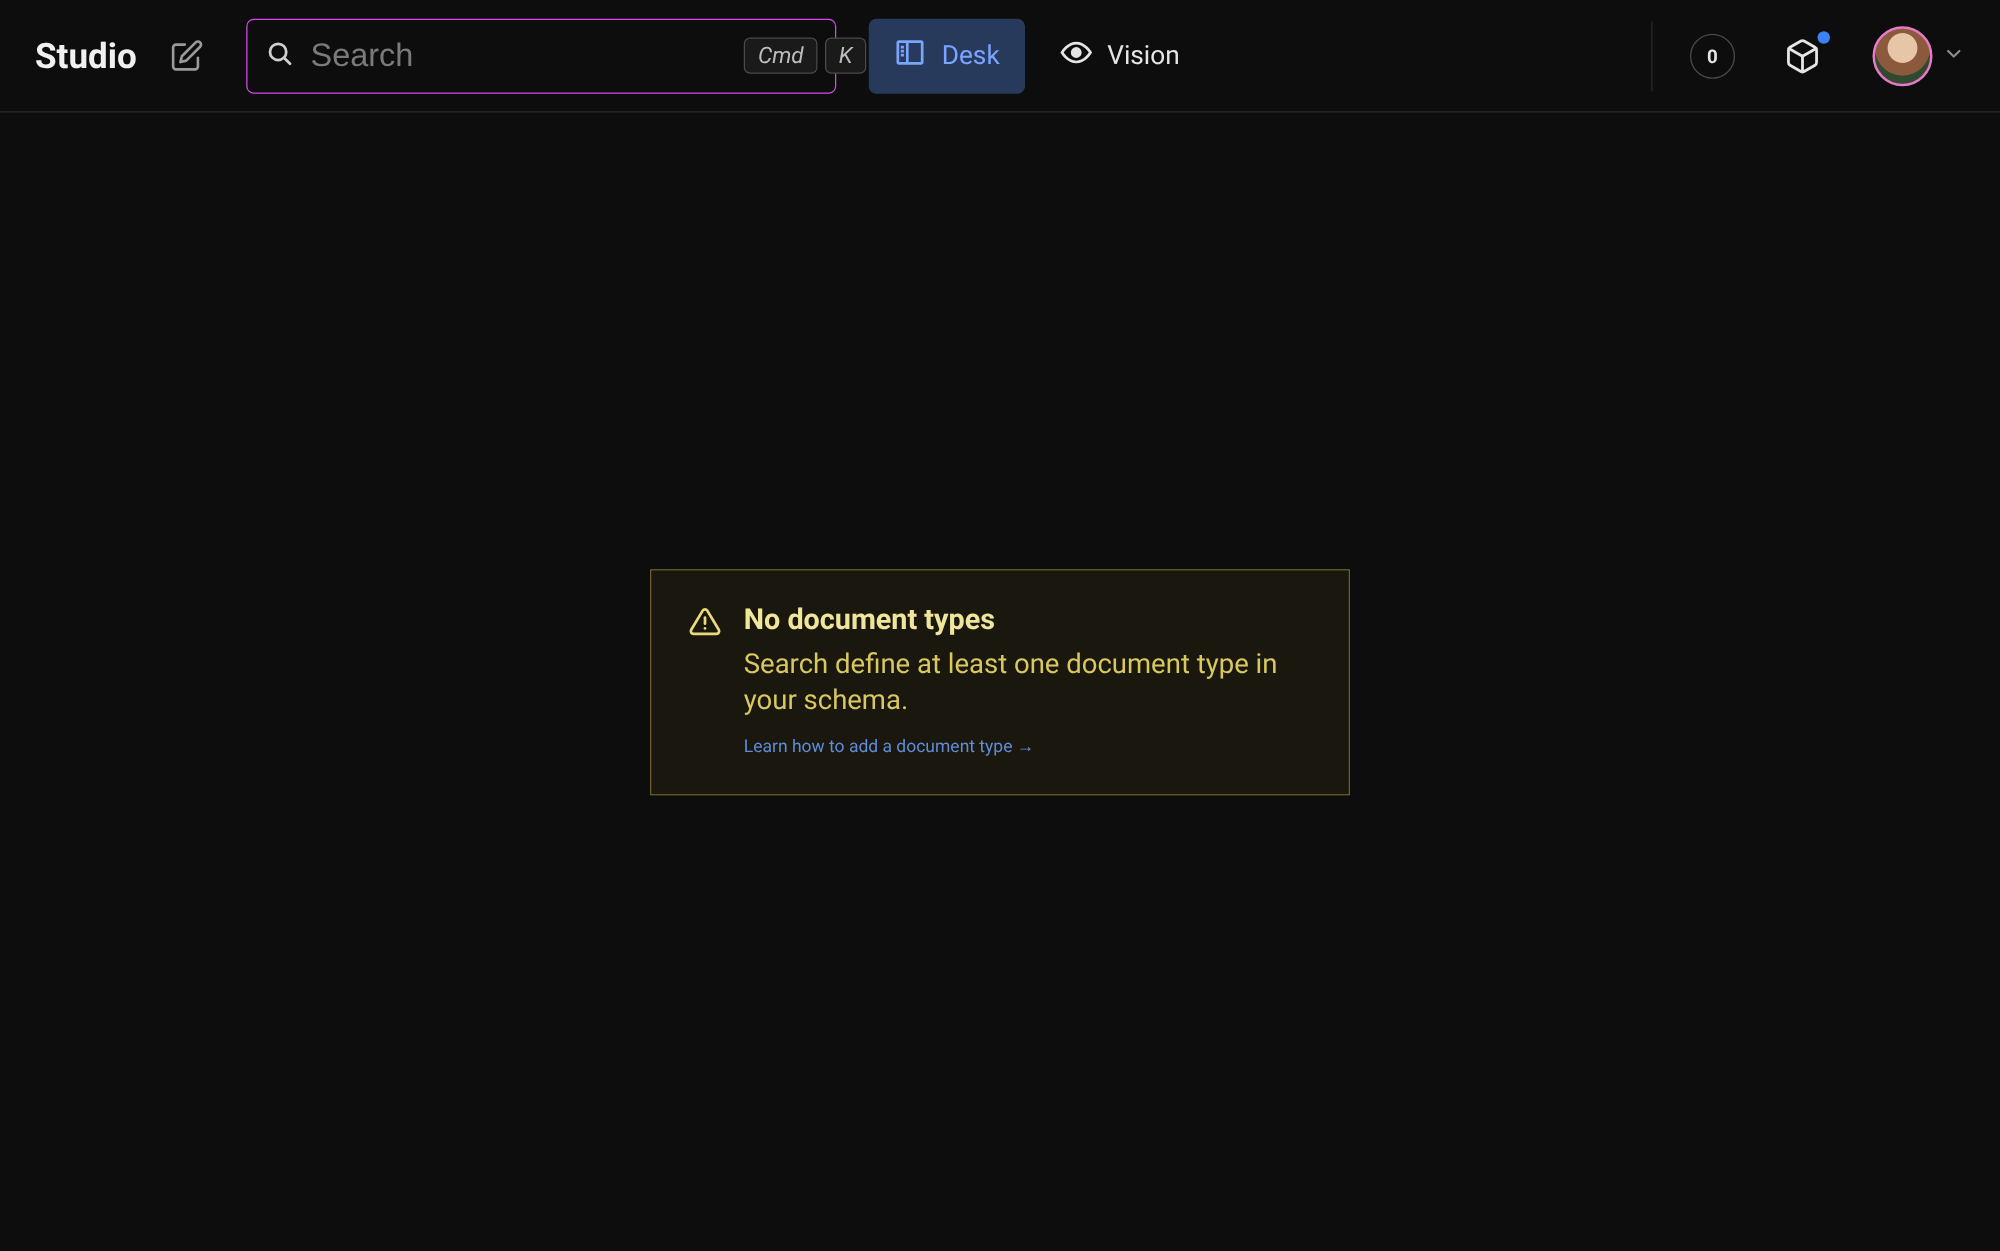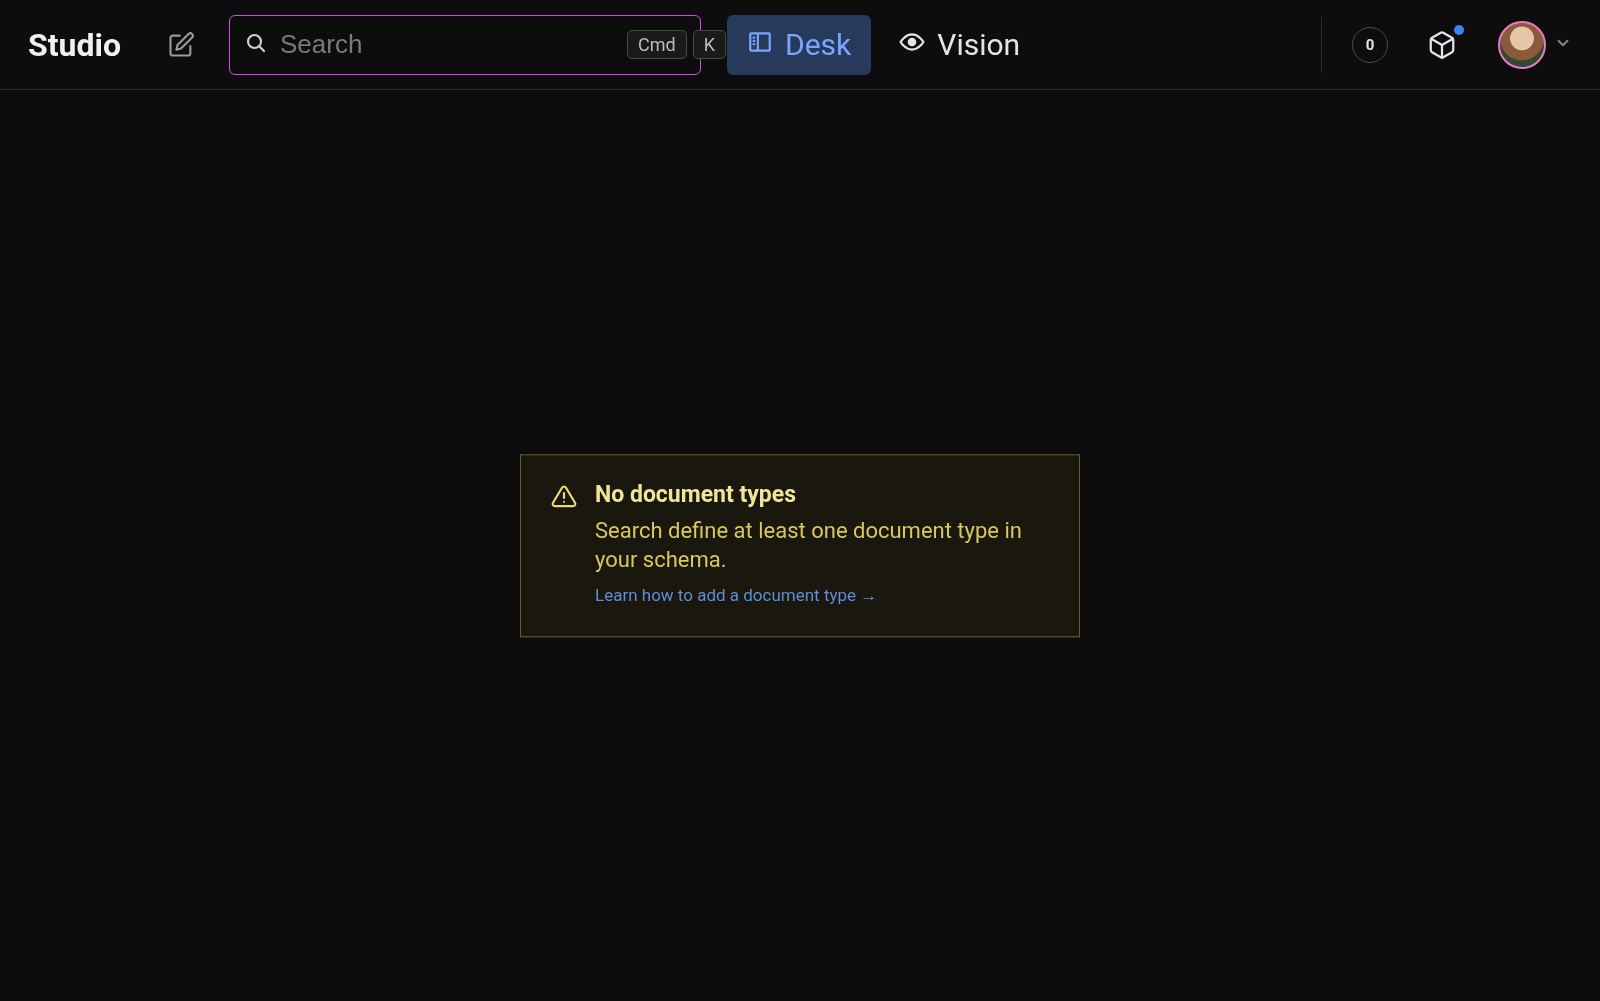--- a/index.html
+++ b/index.html
@@ -13,24 +13,24 @@
     }
     .topbar {
       display: flex;
       align-items: center;
       padding: 0 28px;
       height: 90px;
       border-bottom: 1px solid #2a2a2a;
       gap: 14px;
     }
     .app-title {
-      font-size: 32px;
+      font-size: 28px;
       font-weight: 700;
       color: #f0f0f0;
-      margin-right: 24px;
+      margin-right: 4px;
     }
     .compose-btn {
       width: 44px;
       height: 44px;
       display: flex;
       align-items: center;
       justify-content: center;
       cursor: pointer;
       color: #9a9a9a;
       margin-right: 12px;
@@ -48,38 +48,38 @@
     .search-wrap .search-icon { color: #cfcfcf; }
     .search-wrap input {
       flex: 1;
       background: transparent;
       border: none;
       outline: none;
       color: #e5e5e5;
       font-size: 26px;
     }
     .search-wrap input::placeholder { color: #7a7a7a; }
-    .kbd-group { display: flex; gap: 6px; }
+    .kbd-group { display: flex; gap: 6px; font-style: italic; }
     .kbd {
       border: 1px solid #4a4a4a;
       border-radius: 5px;
       padding: 3px 10px;
       font-size: 18px;
       color: #bdbdbd;
       background: #1a1a1a;
     }
     .nav-tabs { display: flex; gap: 8px; margin-left: 12px; }
     .tab {
       display: flex;
       align-items: center;
       gap: 12px;
       padding: 0 20px;
       height: 60px;
       border-radius: 6px;
-      font-size: 30px;
+      font-size: 21px;
       cursor: pointer;
     }
     .tab.active { background: #283a5b; color: #7aa5ff; }
     .tab.inactive { color: #e5e5e5; }
     .spacer { flex: 1; }
     .divider-right {
       width: 1px;
       height: 56px;
       background: #2b2b2b;
       margin: 0 16px 0 8px;
@@ -139,21 +139,21 @@
       border: 1px solid #6b5f2a;
       background: rgba(70, 60, 18, 0.22);
       border-radius: 0;
       padding: 26px 30px 30px 30px;
     }
     .warn-row { display: flex; gap: 18px; }
     .warn-icon { color: #e9d97a; flex-shrink: 0; margin-top: 2px; }
     .warn-body { flex: 1; }
     .warn-title { font-size: 23px; font-weight: 700; color: #efe69a; margin-bottom: 8px; }
     .warn-desc { font-size: 22px; color: #d8c85e; line-height: 1.35; margin-bottom: 10px; }
-    .warn-link { font-size: 17px; color: #5f8dd8; cursor: pointer; display: inline-flex; align-items: center; gap: 6px; }
+    .warn-link { font-size: 14px; color: #5f8dd8; cursor: pointer; display: inline-flex; align-items: center; gap: 6px; }
   </style>
 </head>
 <body>
 
 <div class="topbar">
   <div class="app-title">Studio</div>
 
   <div class="compose-btn">
     <svg width="28" height="28" viewBox="0 0 24 24" fill="none" stroke="currentColor" stroke-width="1.8" stroke-linecap="round" stroke-linejoin="round">
       <path d="M11 4H5a2 2 0 0 0-2 2v13a2 2 0 0 0 2 2h13a2 2 0 0 0 2-2v-6"></path>

